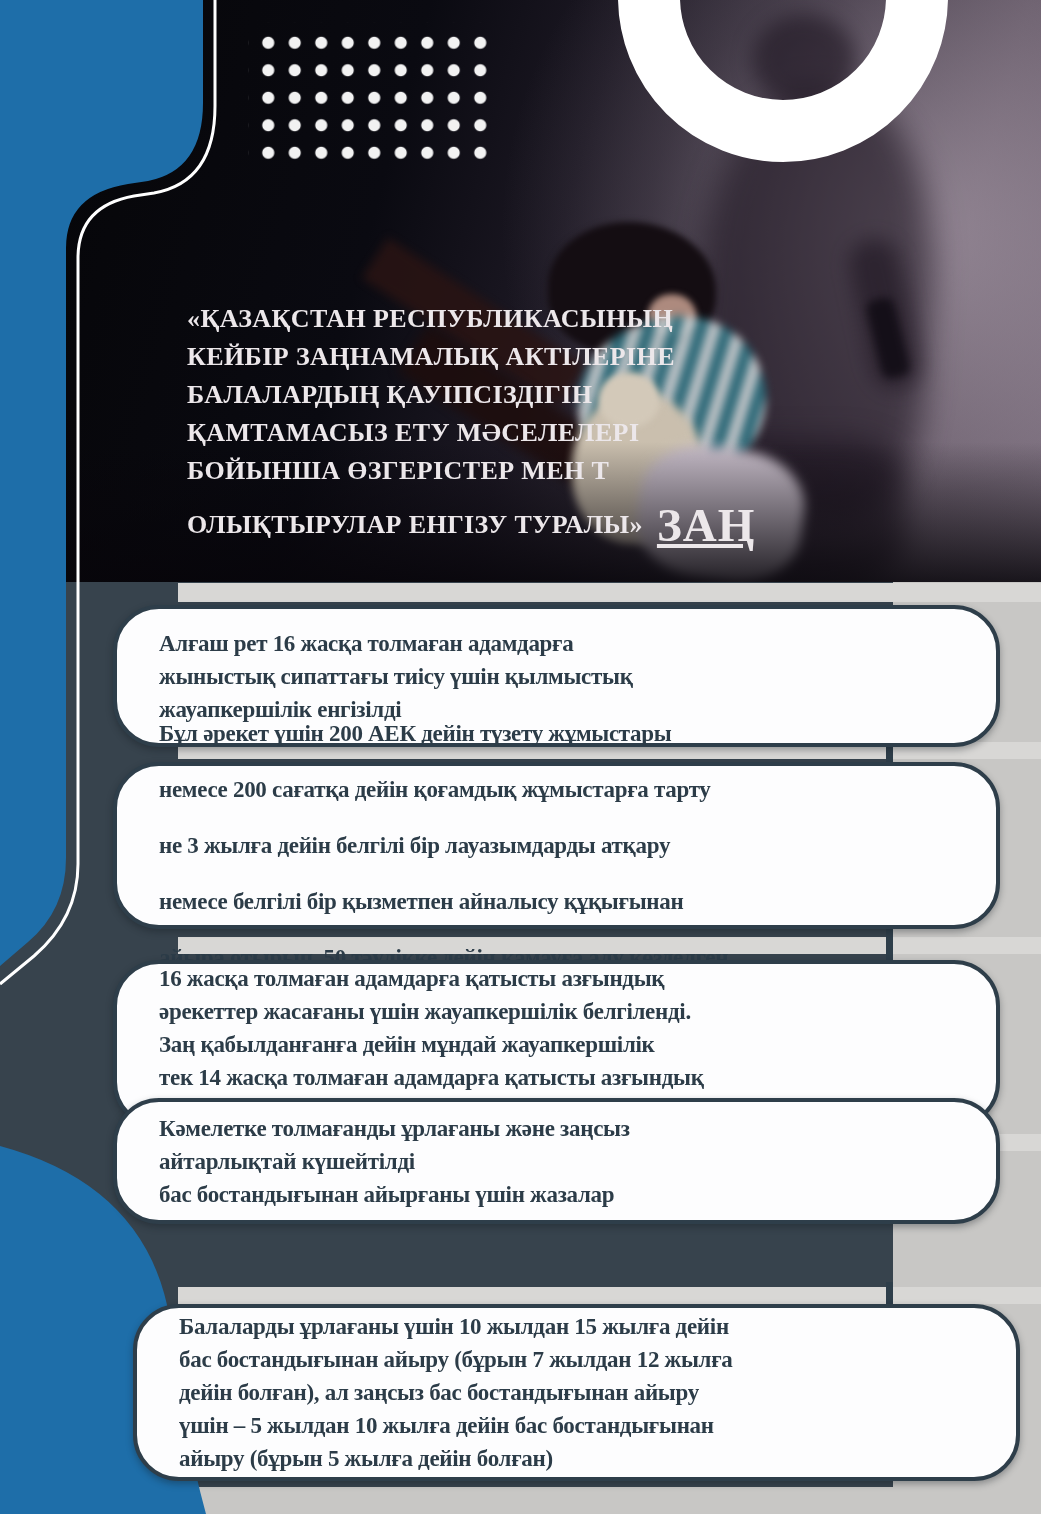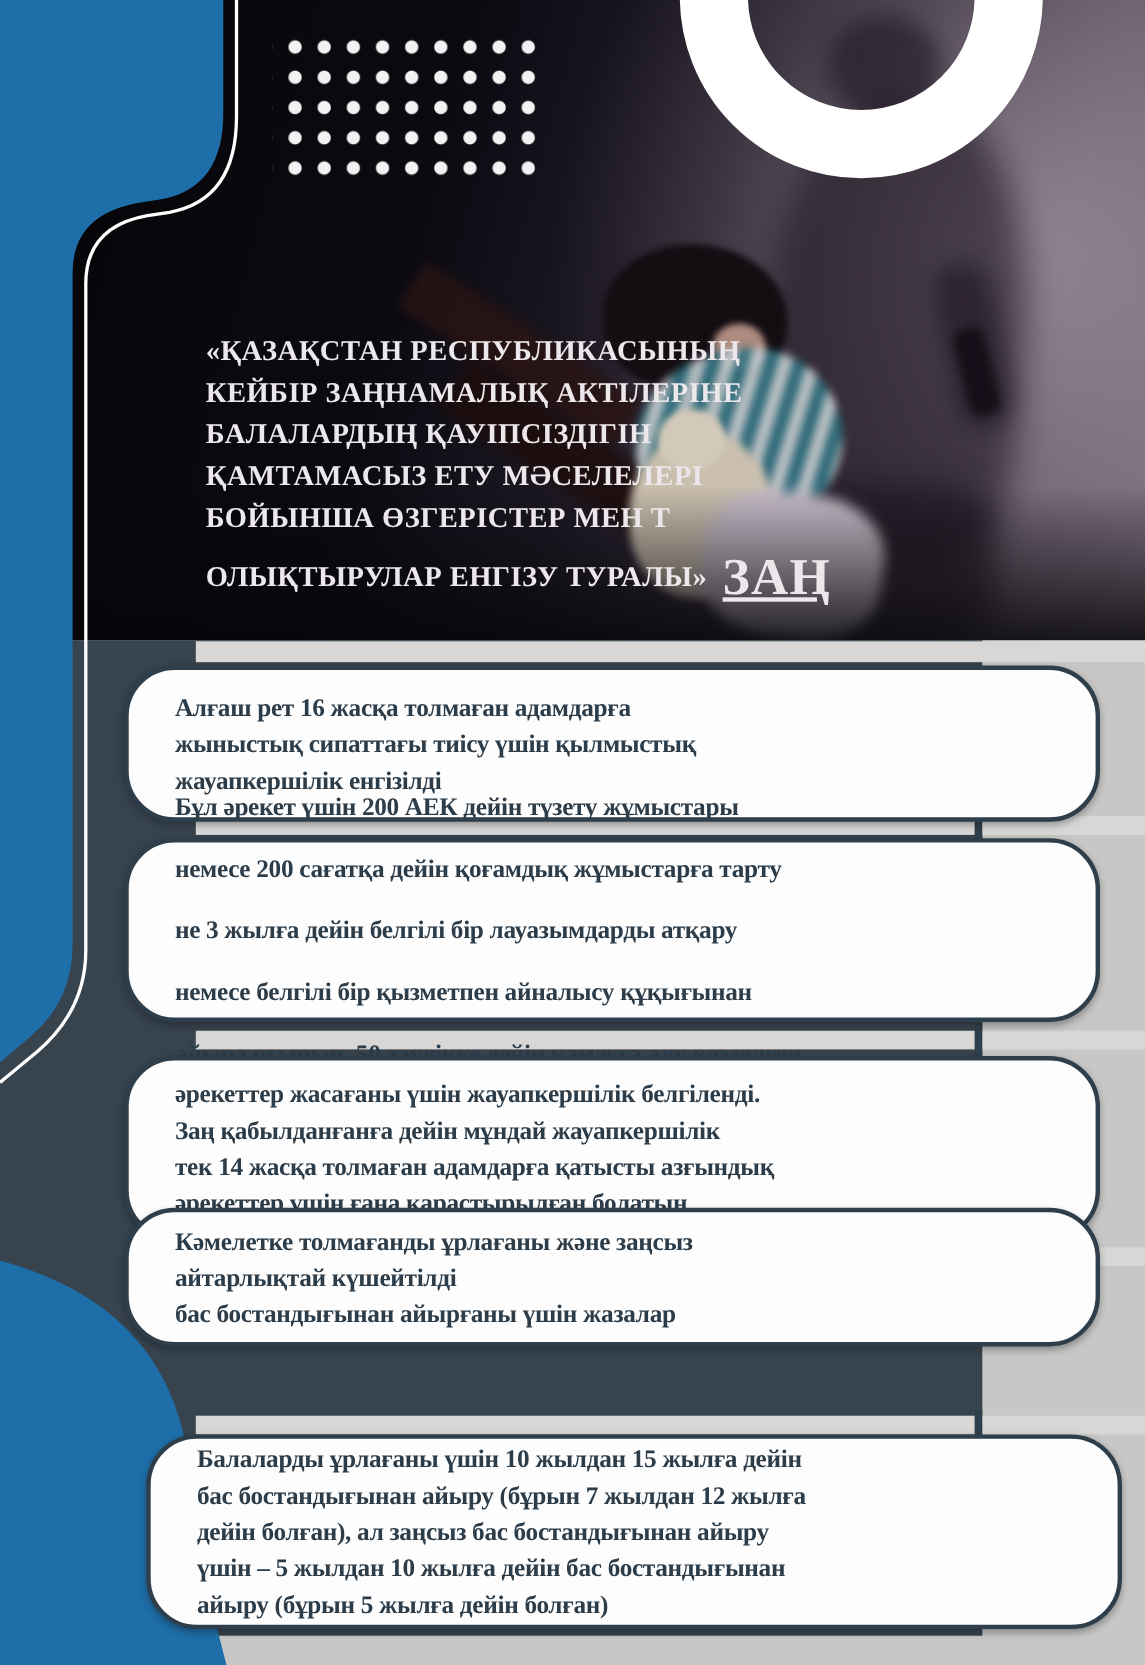--- a/index.html
+++ b/index.html
@@ -134,20 +134,21 @@
 
   <div class="card card-2">
     <p>Бұл әрекет үшін 200 АЕК дейін түзету жұмыстары</p>
     <p>немесе 200 сағатқа дейін қоғамдық жұмыстарға тарту</p>
     <p>не 3 жылға дейін белгілі бір лауазымдарды атқару</p>
     <p>немесе белгілі бір қызметпен айналысу құқығынан</p>
     <p>айыра отырып, 50 тәулікке дейін қамауға алу көзделген</p>
   </div>
 
   <div class="card card-3">
+    <p>16 жасқа толмаған адамдарға қатысты азғындық</p>
     <p>әрекеттер жасағаны үшін жауапкершілік белгіленді.</p>
     <p>Заң қабылданғанға дейін мұндай жауапкершілік</p>
     <p>тек 14 жасқа толмаған адамдарға қатысты азғындық</p>
     <p>әрекеттер үшін ғана қарастырылған болатын</p>
   </div>
 
   <div class="card card-4">
     <p>Кәмелетке толмағанды ұрлағаны және заңсыз</p>
     <p>айтарлықтай күшейтілді</p>
     <p>бас бостандығынан айырғаны үшін жазалар</p>

